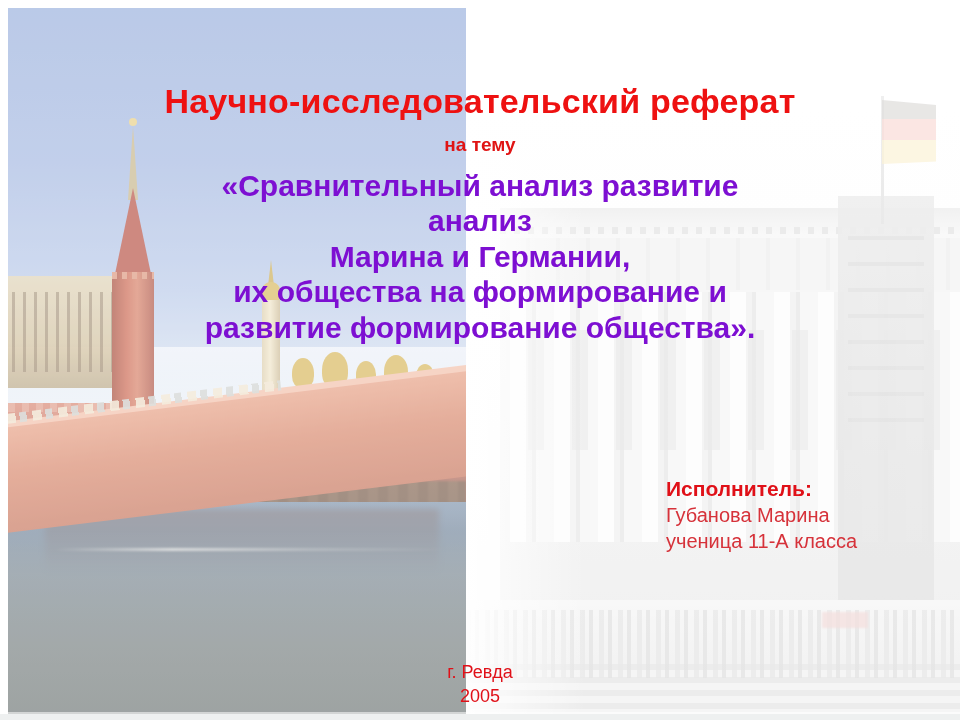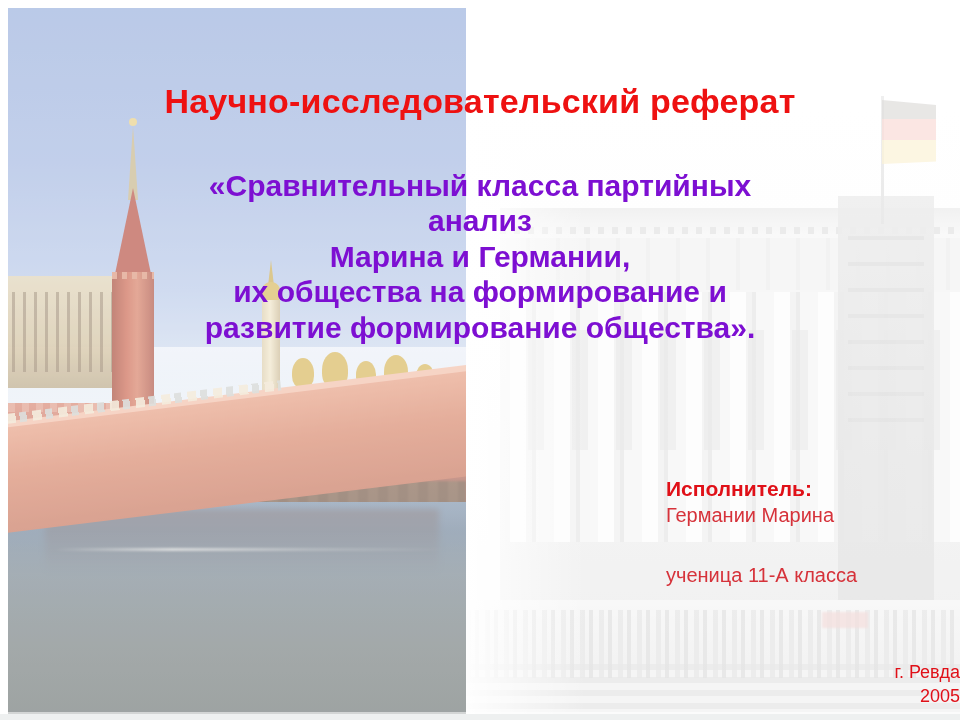--- a/index.html
+++ b/index.html
@@ -164,25 +164,25 @@
   .topic{left:60px;right:60px;top:168px;text-align:center;
         font-size:30px;font-weight:bold;color:#7d0fd2;line-height:1.18;}
   .topic .l-left{display:block;}
 
   .author{right:14px;top:476px;width:280px;text-align:left;color:#d6222b;}
   .author .a-label{font-size:21px;font-weight:bold;color:#e01018;display:block;
         line-height:1.25;}
   .author .a-name{font-size:20px;font-weight:normal;color:#d6323a;display:block;
         line-height:1.3;}
   .author .a-class{font-size:20px;font-weight:normal;color:#d6323a;display:block;
-        line-height:1.3;margin-top:34px;}
+        line-height:1.3;}
 
   .place{left:0;right:0;top:660px;text-align:center;color:#e01018;
         font-size:18px;line-height:1.35;}
-  .place span{display:block;text-align:right;}
+  .place span{display:block;}
 </style>
 </head>
 <body>
 
 <div id="slide">
 
   <div class="photo-left">
     <div class="pl-sky"></div>
     <div class="pl-haze"></div>
     <div class="pl-wall"></div>
@@ -238,32 +238,33 @@
     <div class="pr-wash2"></div>
   </div>
 
   <div class="frame-top"></div>
   <div class="frame-left"></div>
   <div class="frame-bottom"></div>
   <div class="frame-bottom2"></div>
 
   <div class="txt title-main">Научно-исследовательский реферат</div>
 
+  <div class="txt title-sub">на тему</div>
 
   <div class="txt topic">
-    <span class="l-left">«Сравнительный класса партийных</span>
+    <span class="l-left">«Сравнительный анализ развитие</span>
     <span class="l-left">анализ</span>
     <span class="l-left">Марина и Германии,</span>
     <span class="l-left">их общества на формирование и</span>
     <span class="l-left">развитие формирование общества».</span>
   </div>
 
   <div class="txt author">
     <span class="a-label">Исполнитель:</span>
-    <span class="a-name">Германии Марина</span>
+    <span class="a-name">Губанова Марина</span>
     <span class="a-class">ученица 11-А класса</span>
   </div>
 
   <div class="txt place">
     <span>г. Ревда</span>
     <span>2005</span>
   </div>
 
 </div>
 

